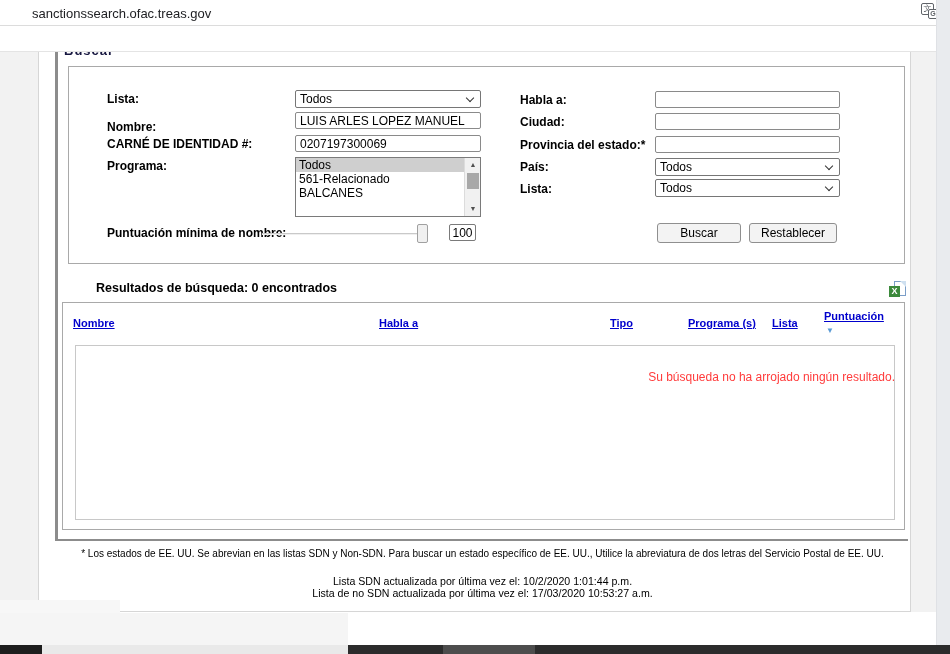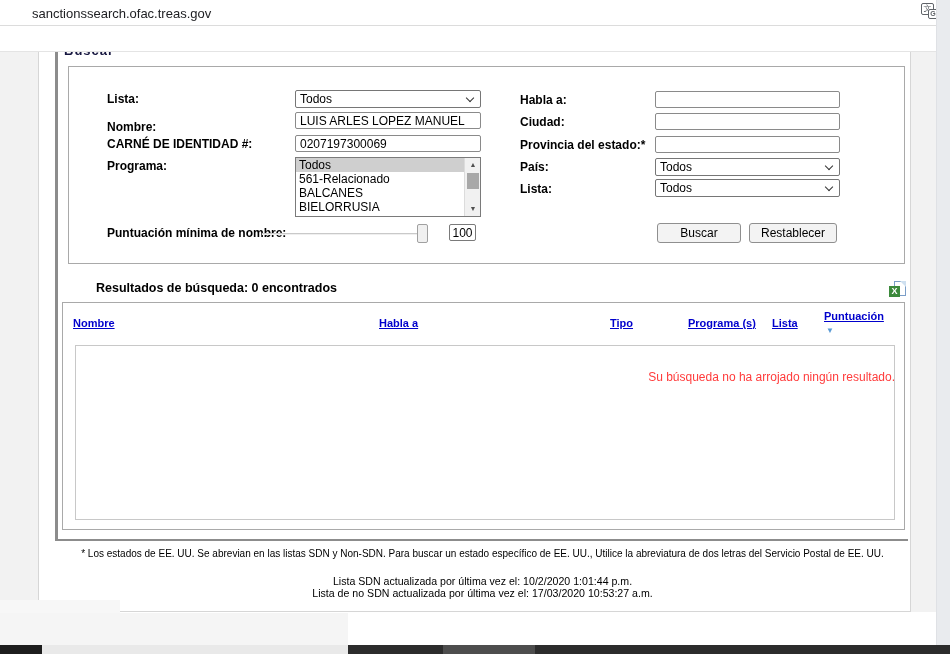--- a/index.html
+++ b/index.html
@@ -124,21 +124,20 @@
   <span>Todos</span>
   <span class="chev"></span>
 </div>
 <input class="abs inp" style="left: 295px; top: 112px; width: 186px; height: 17px;" value="LUIS ARLES LOPEZ MANUEL">
 <input class="abs inp" style="left: 295px; top: 135px; width: 186px; height: 17px;" value="0207197300069">
 
 <div class="abs listbox">
   <div class="opt selected">Todos</div>
   <div class="opt">561-Relacionado</div>
   <div class="opt">BALCANES</div>
-  <div class="opt">BIELORRUSIA</div>
   <div class="lb-scroll">
     <div class="lb-arrow" style="top:0;">▲</div>
     <div class="lb-thumb"></div>
     <div class="lb-arrow" style="bottom:0;">▼</div>
   </div>
 </div>
 
 <div class="abs lbl" style="left:520px; top:93px;">Habla a:</div>
 <div class="abs lbl" style="left:520px; top:115px;">Ciudad:</div>
 <div class="abs lbl" style="left:520px; top:138px;">Provincia del estado:*</div>

